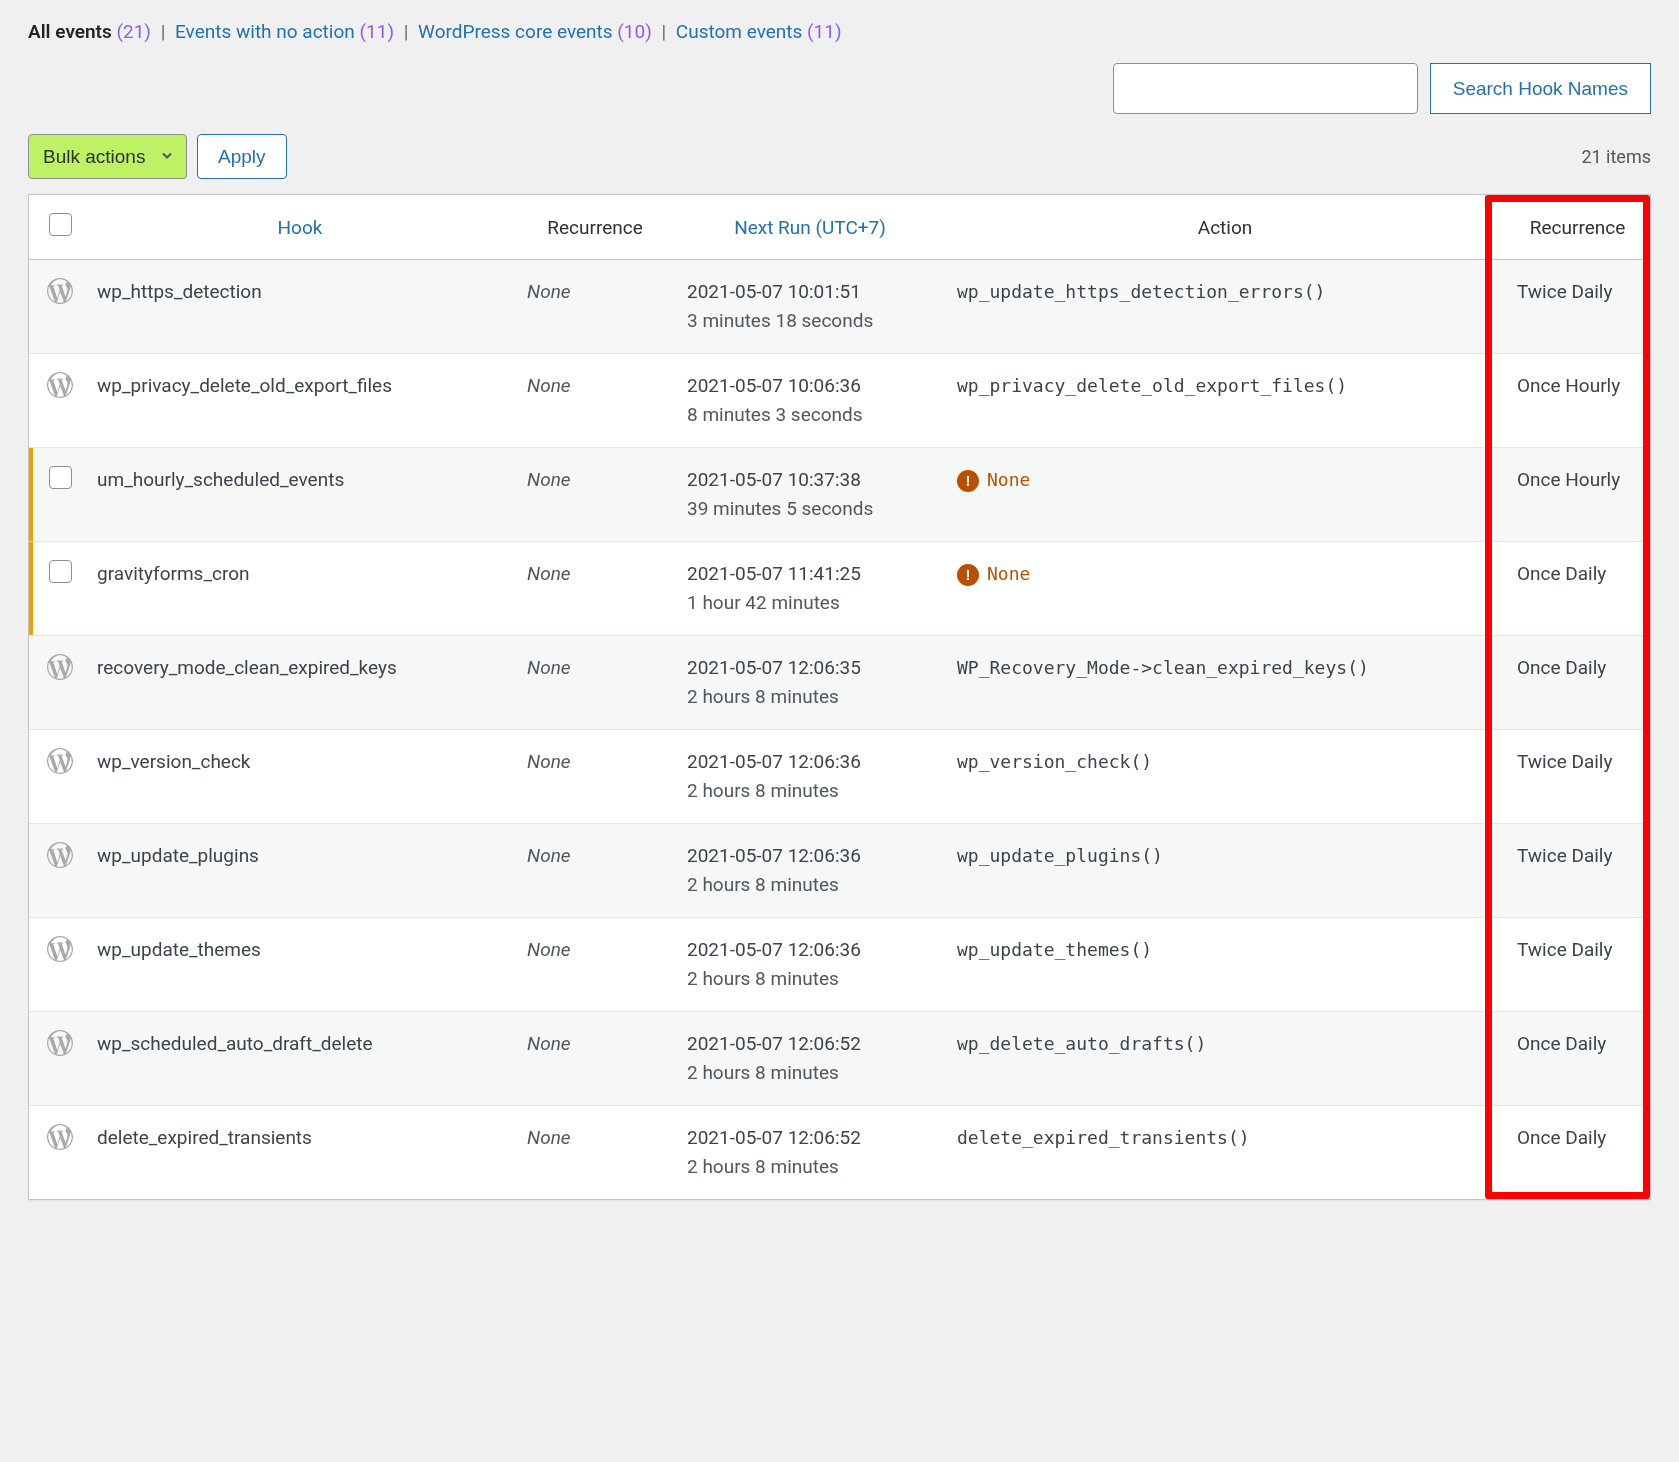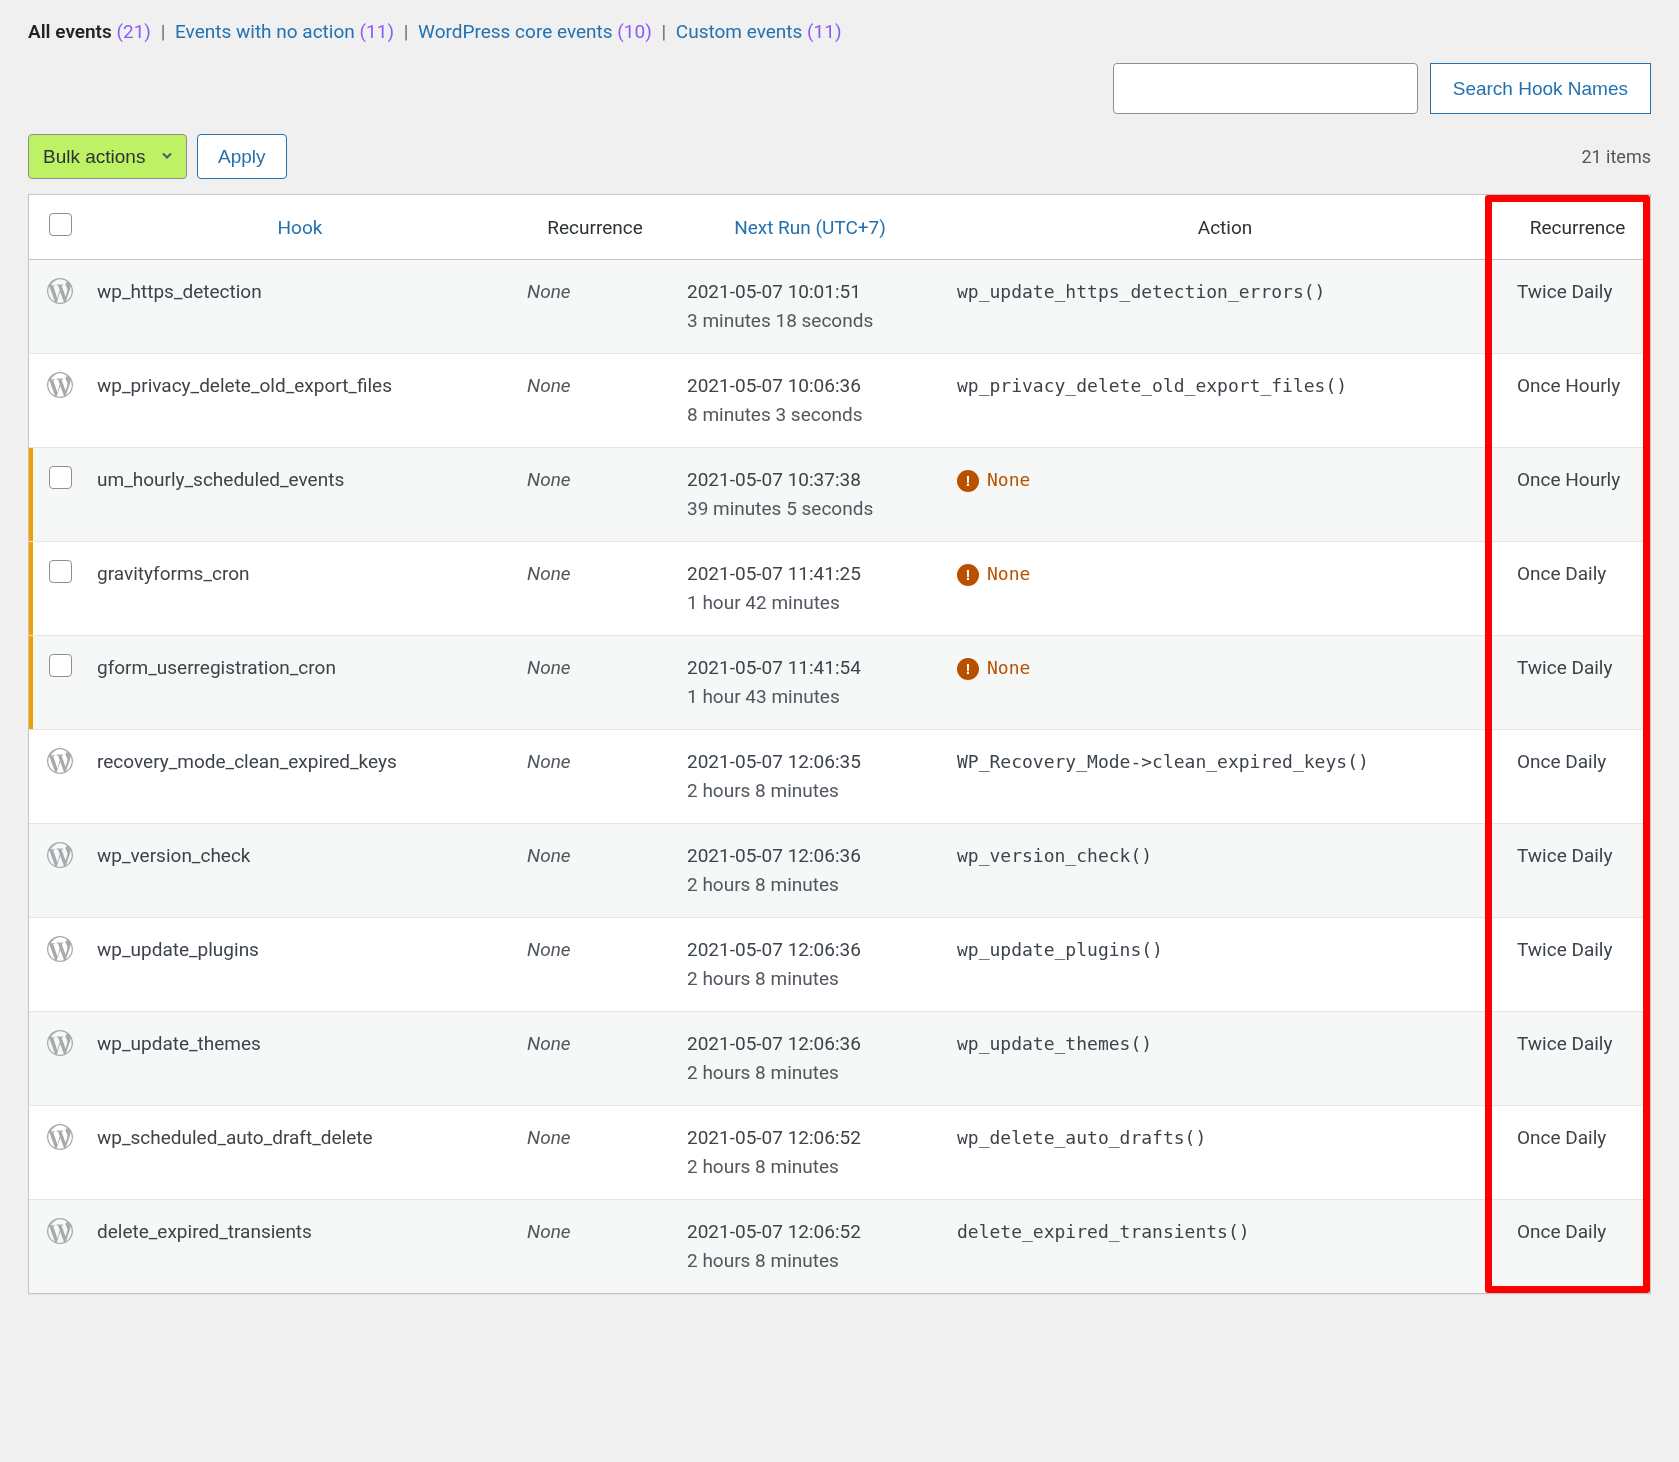--- a/index.html
+++ b/index.html
@@ -133,31 +133,20 @@
           <td class="check-col icon-cell"><span class="checkbox"></span></td>
           <td class="hook-col">gravityforms_cron</td>
           <td class="args-col"><span class="args-none">None</span></td>
           <td class="nextrun-col">
             <div>2021-05-07 11:41:25</div>
             <div class="nextrun-rel">1 hour 42 minutes</div>
           </td>
           <td class="action-col"><span class="warn-icon">!</span><span class="action-none">None</span></td>
           <td class="recur-col">Once Daily</td>
         </tr>
-        <tr class="highlight-bar">
-          <td class="check-col icon-cell"><span class="checkbox"></span></td>
-          <td class="hook-col">gform_userregistration_cron</td>
-          <td class="args-col"><span class="args-none">None</span></td>
-          <td class="nextrun-col">
-            <div>2021-05-07 11:41:54</div>
-            <div class="nextrun-rel">1 hour 43 minutes</div>
-          </td>
-          <td class="action-col"><span class="warn-icon">!</span><span class="action-none">None</span></td>
-          <td class="recur-col">Twice Daily</td>
-        </tr>
         <tr>
           <td class="check-col icon-cell"><span class="wp-icon">
               <svg width="26" height="26" viewBox="0 0 20 20" fill="#a7aaad">
                 <path d="M10 0C4.5 0 0 4.5 0 10s4.5 10 10 10 10-4.5 10-10S15.5 0 10 0zM1 10c0-1.3.3-2.5.8-3.6l4.3 11.8C3.1 16.8 1 13.6 1 10zm9 9c-.9 0-1.7-.1-2.5-.4l2.7-7.8 2.8 7.6c0 .1 0 .1.1.1-1 .3-2 .5-3.1.5zm1.2-13.2c.5 0 1-.1 1-.1.5 0 .4-.7 0-.7 0 0-1.4.1-2.3.1-.8 0-2.2-.1-2.2-.1-.5 0-.5.8-.1.7 0 0 .4.1.9.1l1.3 3.7L8 15.7l-3.2-9.4c.5 0 1-.1 1-.1.5 0 .4-.7 0-.7 0 0-1.4.1-2.3.1h-.6C4.5 3.1 7.1 1 10 1c2.2 0 4.2.8 5.7 2.2h-.1c-.8 0-1.4.7-1.4 1.5 0 .7.4 1.3.8 2 .3.6.7 1.3.7 2.3 0 .7-.3 1.6-.6 2.7l-.8 2.8-3.1-8.7zm3.3 12.1l2.8-7.9c.5-1.3.7-2.3.7-3.2 0-.3 0-.6-.1-.9.7 1.2 1.1 2.7 1.1 4.2 0 3.3-1.8 6.1-4.5 7.8z"></path>
               </svg>
             </span></td>
           <td class="hook-col">recovery_mode_clean_expired_keys</td>
           <td class="args-col"><span class="args-none">None</span></td>
           <td class="nextrun-col">
             <div>2021-05-07 12:06:35</div>

